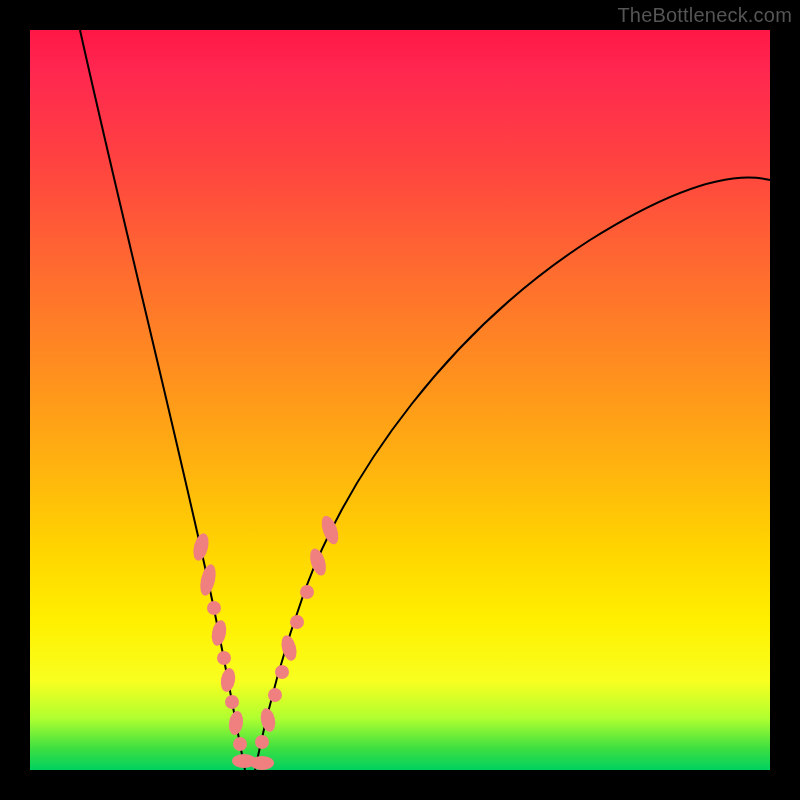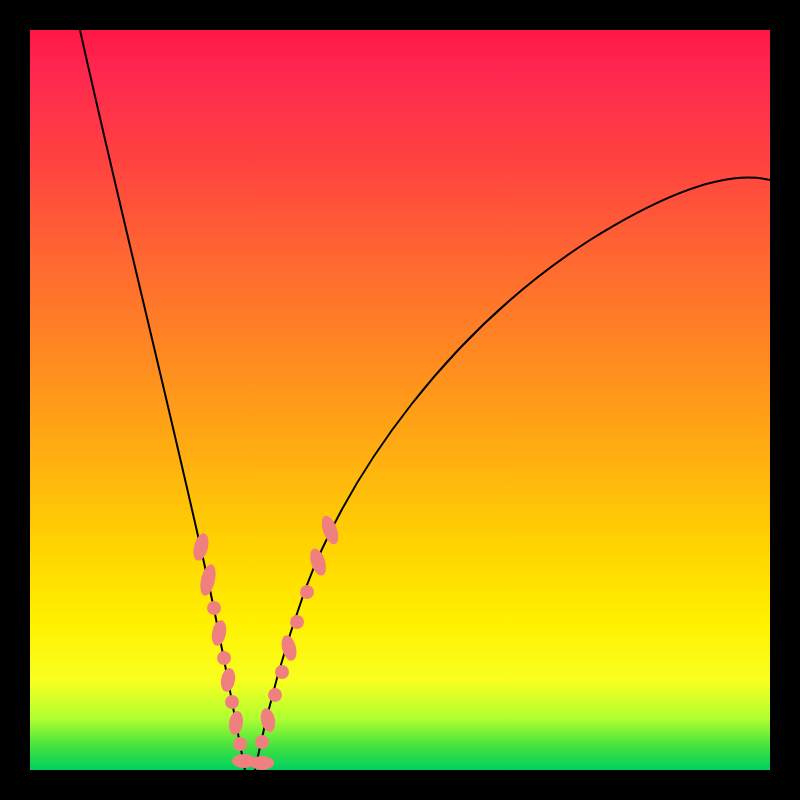--- a/index.html
+++ b/index.html
@@ -68,20 +68,21 @@
     fill: none;
     stroke: #000;
     stroke-width: 2;
   }
 </style>
 </head>
 <body>
 
 <div class="canvas">
 
+  <div class="watermark">TheBottleneck.com</div>
 
   <div class="plot-area">
 
     <svg class="curves" viewBox="0 0 740 740">
 
       <path class="curve" d="M 50 0
                C 90 180, 150 420, 180 560
                C 195 630, 205 690, 215 740"></path>
 
       <path class="curve" d="M 225 740

